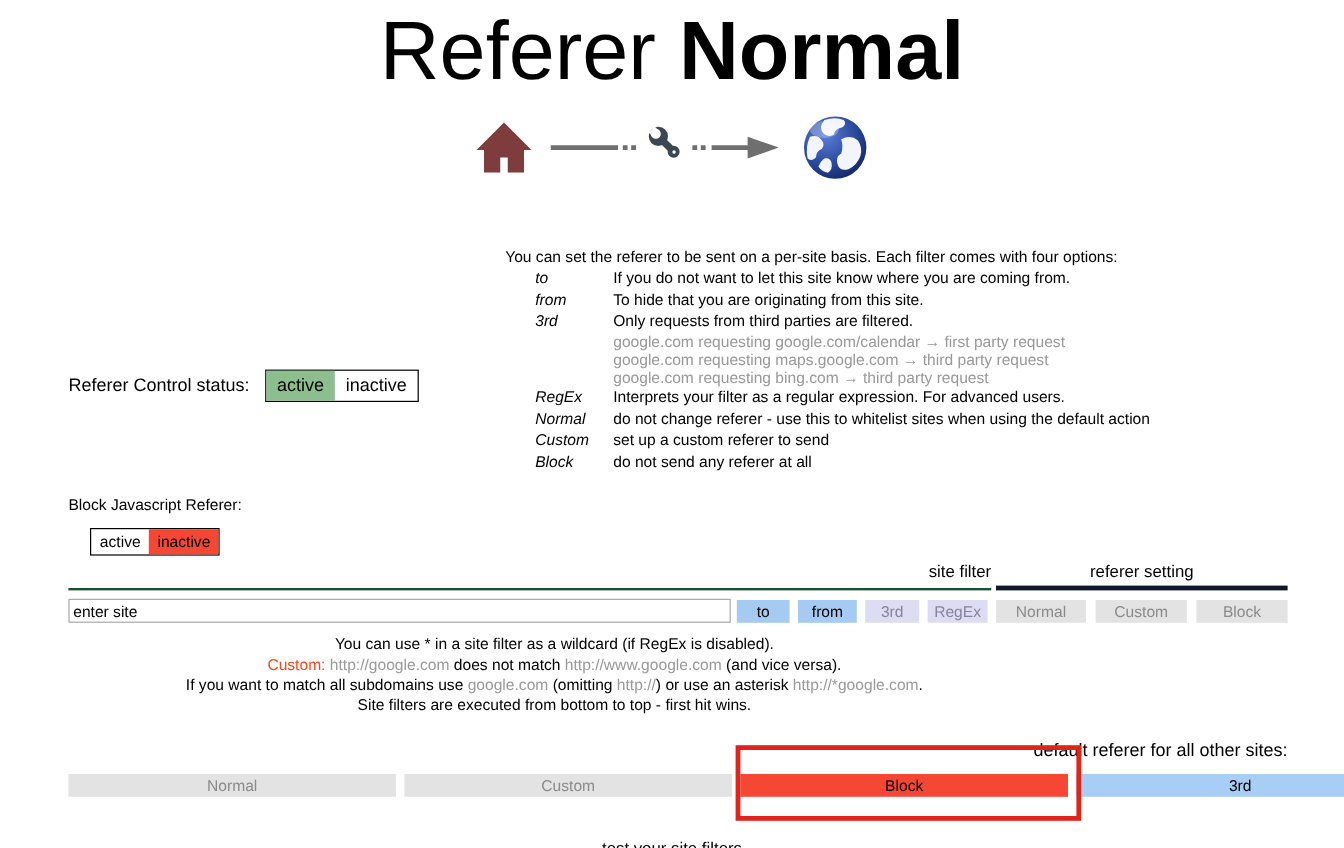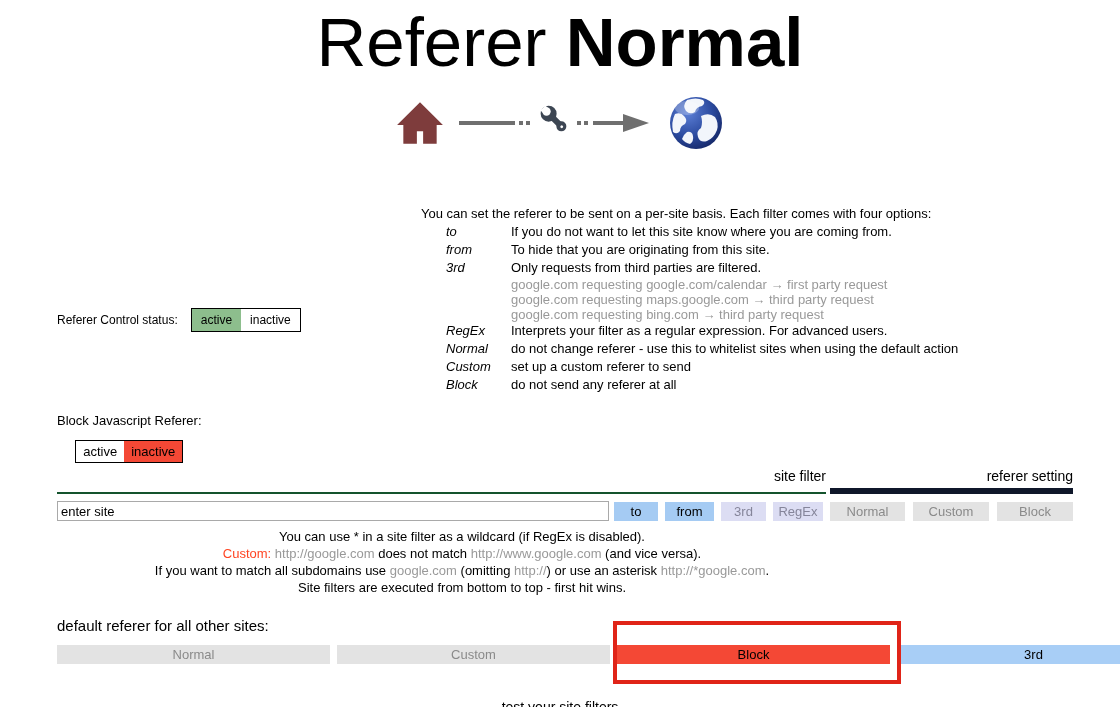--- a/index.html
+++ b/index.html
@@ -23,33 +23,33 @@
   
   .help { position:absolute; left:421px; top:205px; width:580px;
           font-size:13px; line-height:18px; }
   .help-grid { margin-left:25px; display:grid; grid-template-columns:65px auto; }
   .term { font-style:italic; }
   .examples div { color:var(--muted-text); line-height:15px; }
   .help-subhead { margin-left:25px; margin-top:15px; }
 
   
   .toggle-row { position:absolute; left:57px; display:flex; align-items:center; }
-  .status-row { top:308px; font-size:12px; gap:13px; }
+  .status-row { top:308px; font-size:15px; gap:13px; }
   .js-row     { top:413px; font-size:13px; gap:12px;flex-direction:column; }
   .toggle { display:inline-flex; border:1px solid #000; background:#fff; }
   .toggle .opt { padding:4px 9px; cursor:pointer; }
   .js-row .toggle .opt { padding:3px 7px; }
   .opt-green-on { background:var(--active-green); }
   .opt-red-on   { background:var(--inactive-red); }
 
   
   .filter-table { position:absolute; left:57px; top:468px; width:1016px; }
   .ft-headers { display:flex; gap:4px; font-size:14px; }
   .ft-h-left  { width:769px; text-align:right; padding-bottom:4px; border-bottom:2px solid #14532d; }
-  .ft-h-right { flex:1;      text-align:right; padding-bottom:4px; border-bottom:6px solid #0f172a; }
+  .ft-h-right { flex:1;      text-align:center; padding-bottom:4px; border-bottom:4px solid #0f172a; }
   .ft-controls { display:flex; margin-top:7px; align-items:center; height:20px; }
   .site-input { width:553px; height:20px; border:1px solid #a9a9a9; font-size:13px;
                 padding:0 3px; font-family:"Liberation Sans", sans-serif; color:#000; }
   .fbtn { height:19px; display:flex; align-items:center; justify-content:center;
           font-size:13px; cursor:pointer; flex:none; }
   .fbtn-on  { background:var(--filter-on-blue); color:#000; }
   .fbtn-off { background:var(--filter-off-lavender); color:#85859a; }
   .fbtn-gray { background:var(--setting-gray); color:var(--setting-gray-text); }
   .b-to     { width:44px; margin-left:5px; }
   .b-from   { width:49px; margin-left:7px; }
@@ -60,21 +60,21 @@
   .b-block  { width:76px; margin-left:8px; }
 
   
   .caution { position:absolute; left:2px; top:528px; width:920px; text-align:center;
              font-size:13px; line-height:17px; }
   .red   { color:var(--caution-red); }
   .muted { color:var(--muted-text); }
 
   
   .default-heading { position:absolute; left:57px; top:617px; width:1016px;
-                     text-align:left; font-size:15px; }
+                     text-align:right; font-size:15px; }
   .default-buttons { position:absolute; left:57px; top:645px; display:flex; gap:7px; }
   .dbtn { width:273px; height:19px; flex:none; display:flex; align-items:center;
           justify-content:center; font-size:13px; cursor:pointer; }
   .dbtn-gray { background:var(--setting-gray); color:var(--setting-gray-text); }
   .dbtn-red  { background:var(--inactive-red); color:#000; }
   .dbtn-blue { background:var(--default-blue); color:#000; }
 
   
   .annotation-box { position:absolute; left:613px; top:621px; width:288px; height:63px;
                     border:4px solid var(--annotation-red); z-index:10; pointer-events:none; }

